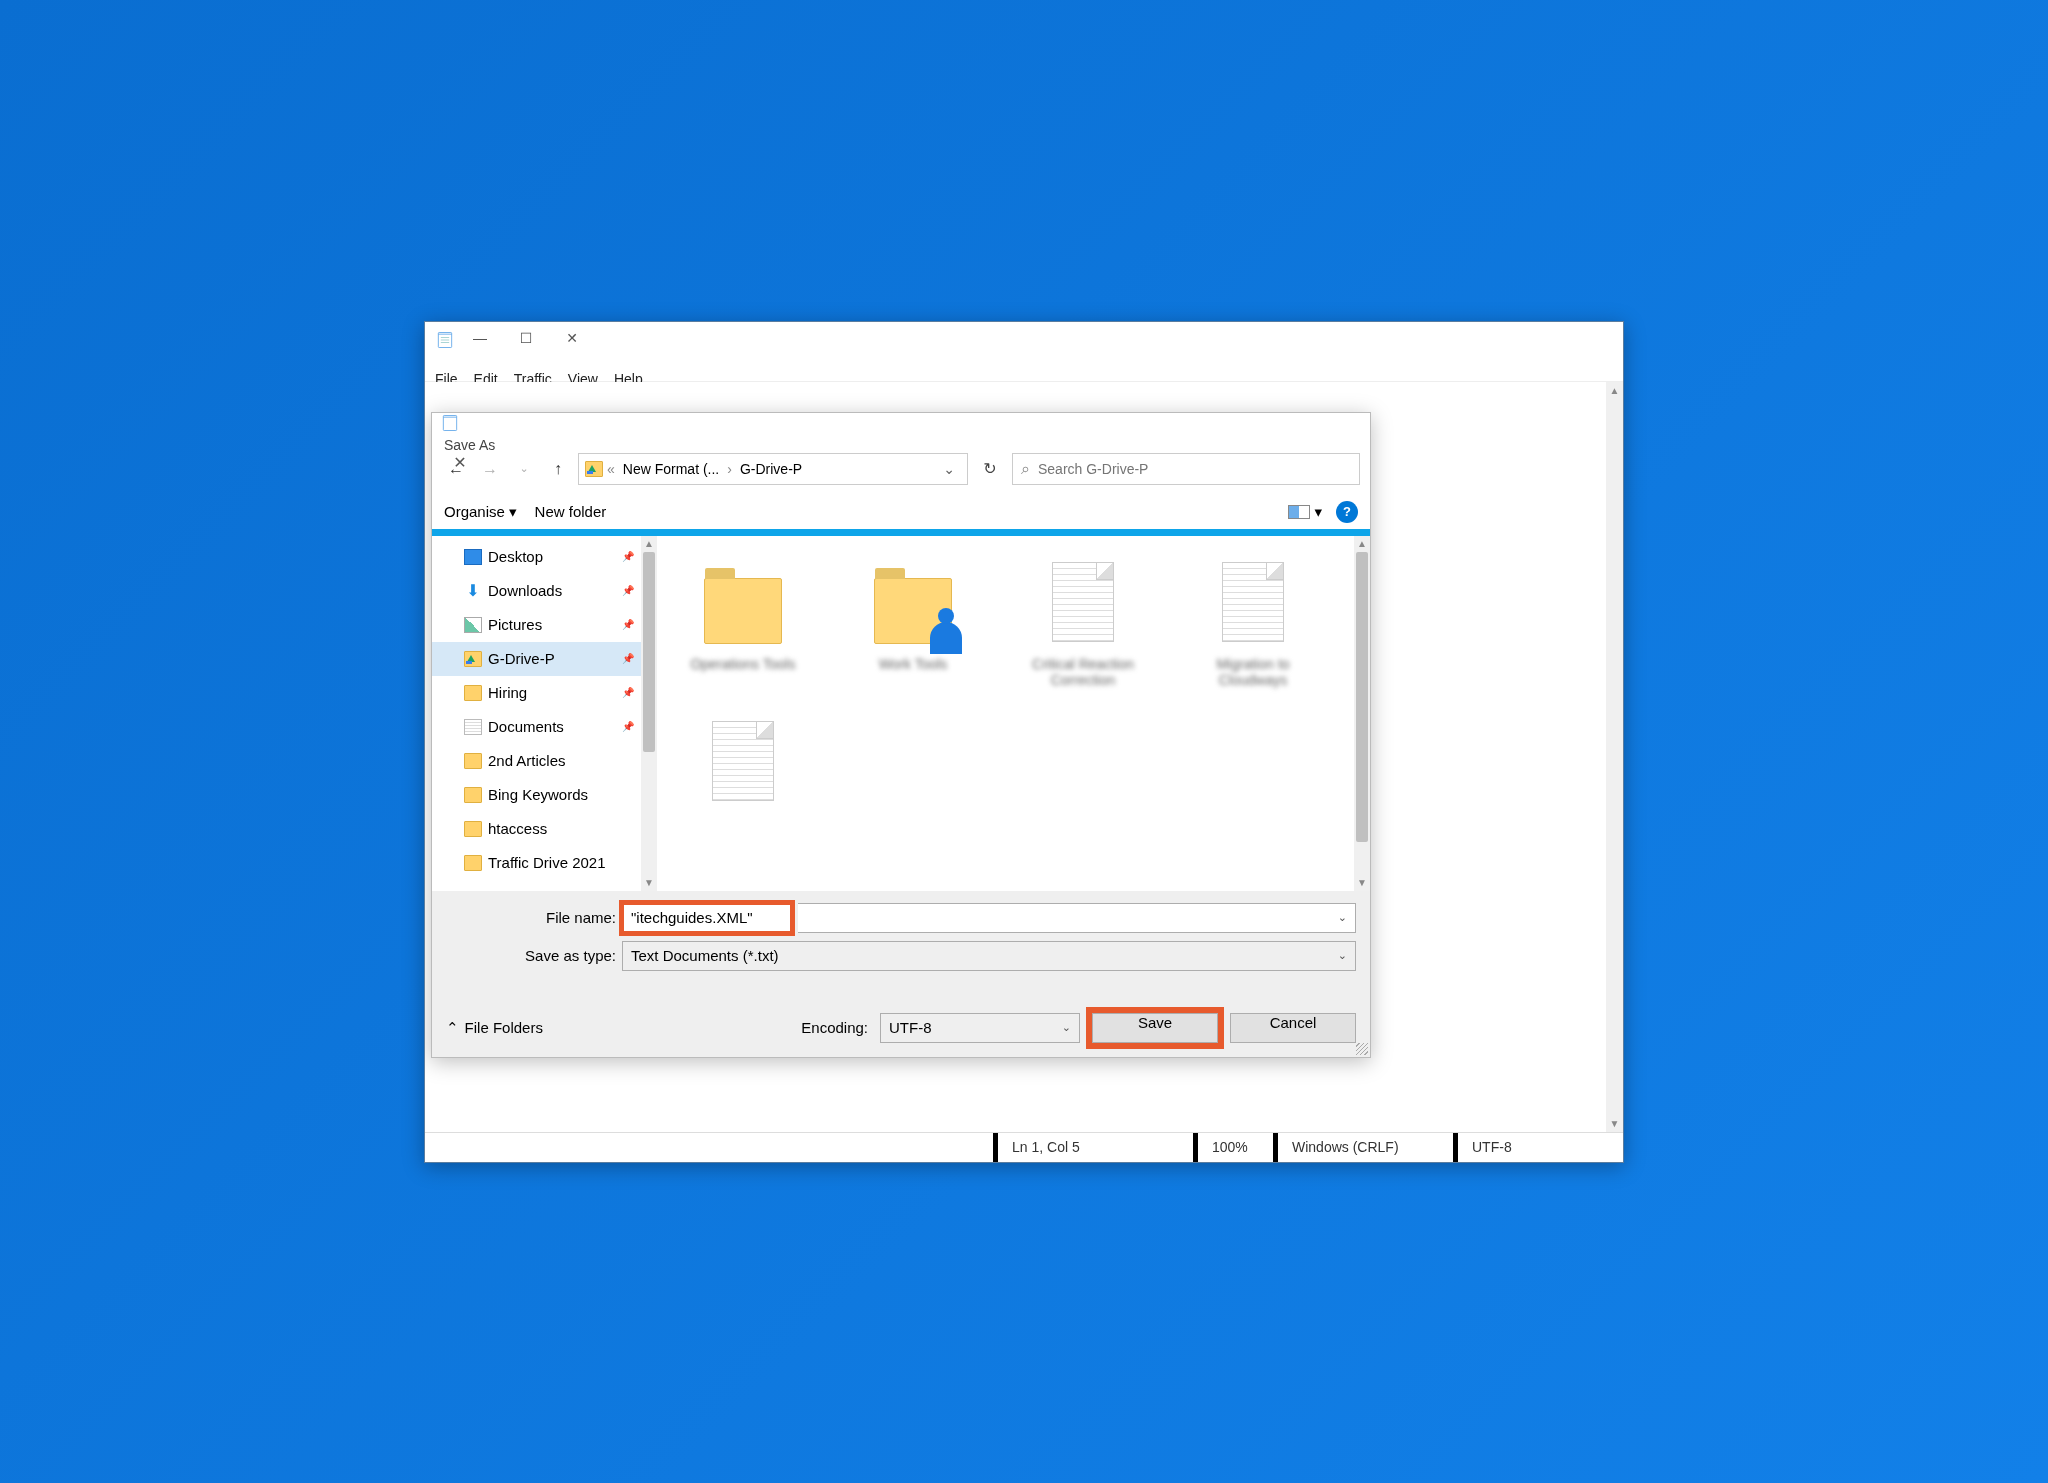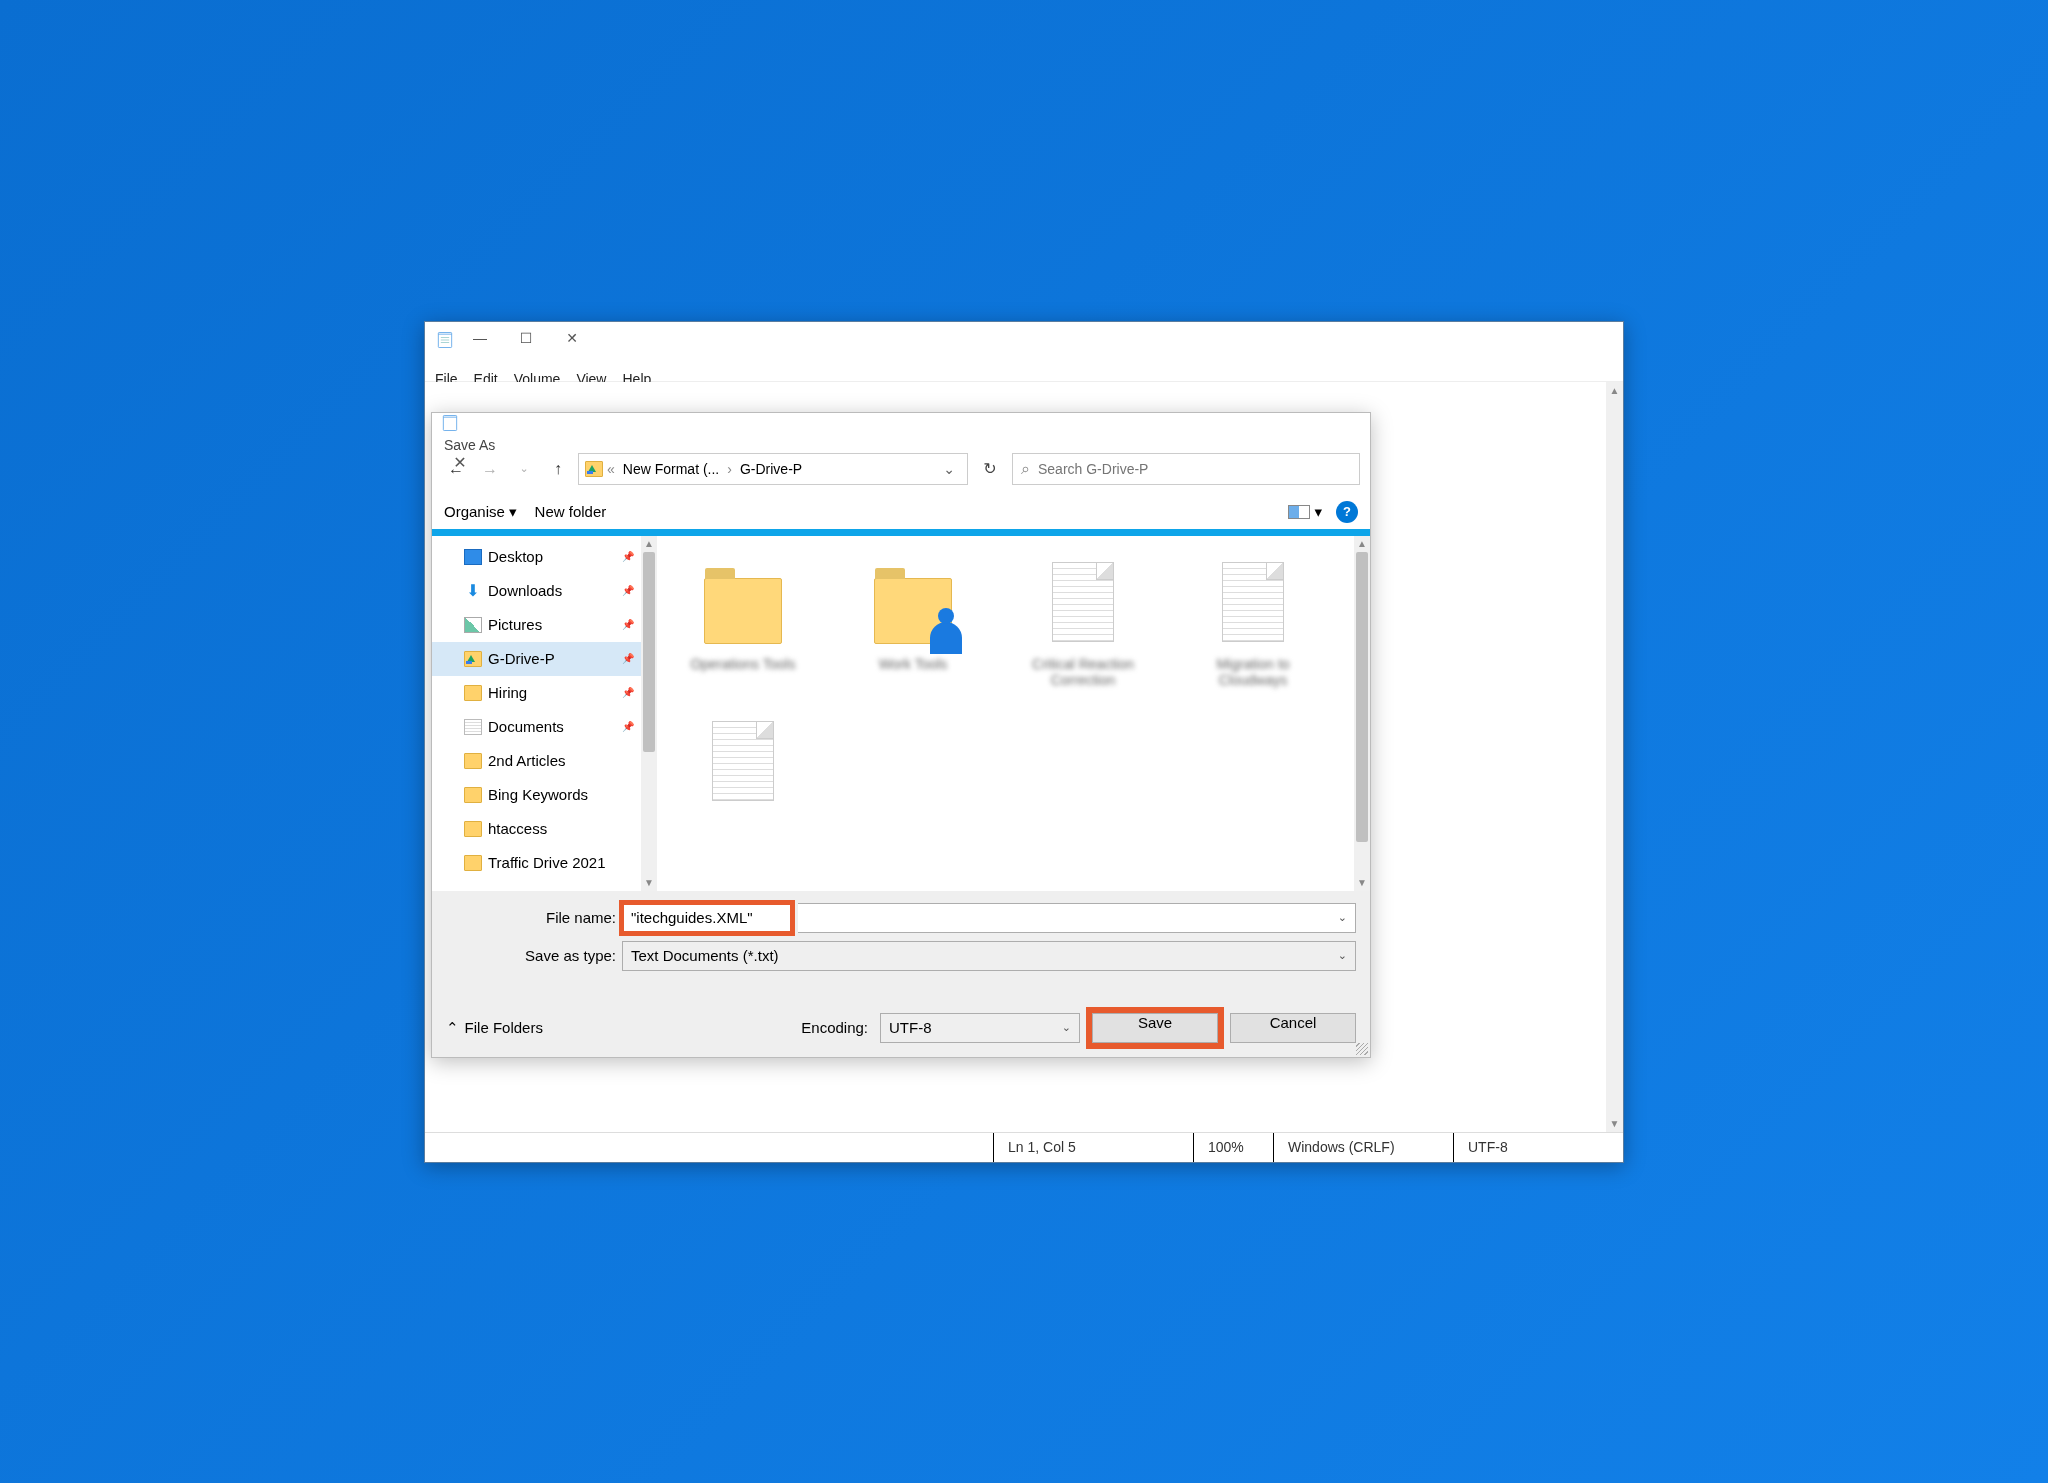--- a/index.html
+++ b/index.html
@@ -13,21 +13,21 @@
 .win-controls .wc { width: 46px; height: 32px; display: flex; align-items: center; justify-content: center; color: #555; font-size: 14px; cursor: default; }
 
 .menubar { display: flex; gap: 16px; padding: 0 10px; height: 28px; align-items: center; font-size: 14px; color: #222; border-bottom: 1px solid #eee; }
 .menubar span { cursor: default; margin-top: 24px; }
 
 .editor-area { position: relative; height: 750px; background: #fff; overflow: hidden; }
 .editor-scroll { position: absolute; right: 0; top: 0; bottom: 0; width: 17px; background: #f0f0f0; display: flex; flex-direction: column; align-items: center; }
 .editor-scroll .arrow { height: 17px; color: #888; font-size: 10px; display:flex; align-items:center; justify-content:center; width:100%; }
 
 .statusbar { display: flex; height: 30px; border-top: 1px solid #ddd; font-size: 14px; color: #333; }
-.status-cell { border-left: 1px solid #000000; padding: 4px 14px; display:flex; align-items:center; }
+.status-cell { border-left: 5px solid #000000; padding: 4px 14px; display:flex; align-items:center; }
 .status-spacer { flex: 1; }
 
 
 .save-dialog { position: absolute; top: 30px; left: 6px; width: 940px; background: #fff; box-shadow: 0 4px 20px rgba(0,0,0,0.25); border: 1px solid #bbb; }
 .save-title { display:flex; align-items:flex-start; height: 34px; padding: 0 8px; flex-direction: column; }
 .save-title .ttl { flex: 1; color: #444; font-size: 14px; margin-left: 4px; }
 .save-title .close { width: 40px; text-align:center; color:#555; font-size: 16px; }
 
 .nav-row { display: flex; align-items: center; gap: 6px; padding: 6px 10px 10px 10px; }
 .nav-btn { width: 28px; height: 28px; display:flex; align-items:center; justify-content:center; color:#333; font-size: 16px; }
@@ -112,21 +112,21 @@
     <div class="win-controls">
       <div class="wc">—</div>
       <div class="wc">☐</div>
       <div class="wc">✕</div>
     </div>
   </div>
 
   <div class="menubar">
     <span>File</span>
     <span>Edit</span>
-    <span>Volume</span>
+    <span>Traffic</span>
     <span>View</span>
     <span>Help</span>
   </div>
 
   <div class="editor-area">
     <div class="editor-scroll">
       <div class="arrow">▲</div>
       <div style="flex:1"></div>
       <div class="arrow">▼</div>
     </div>

